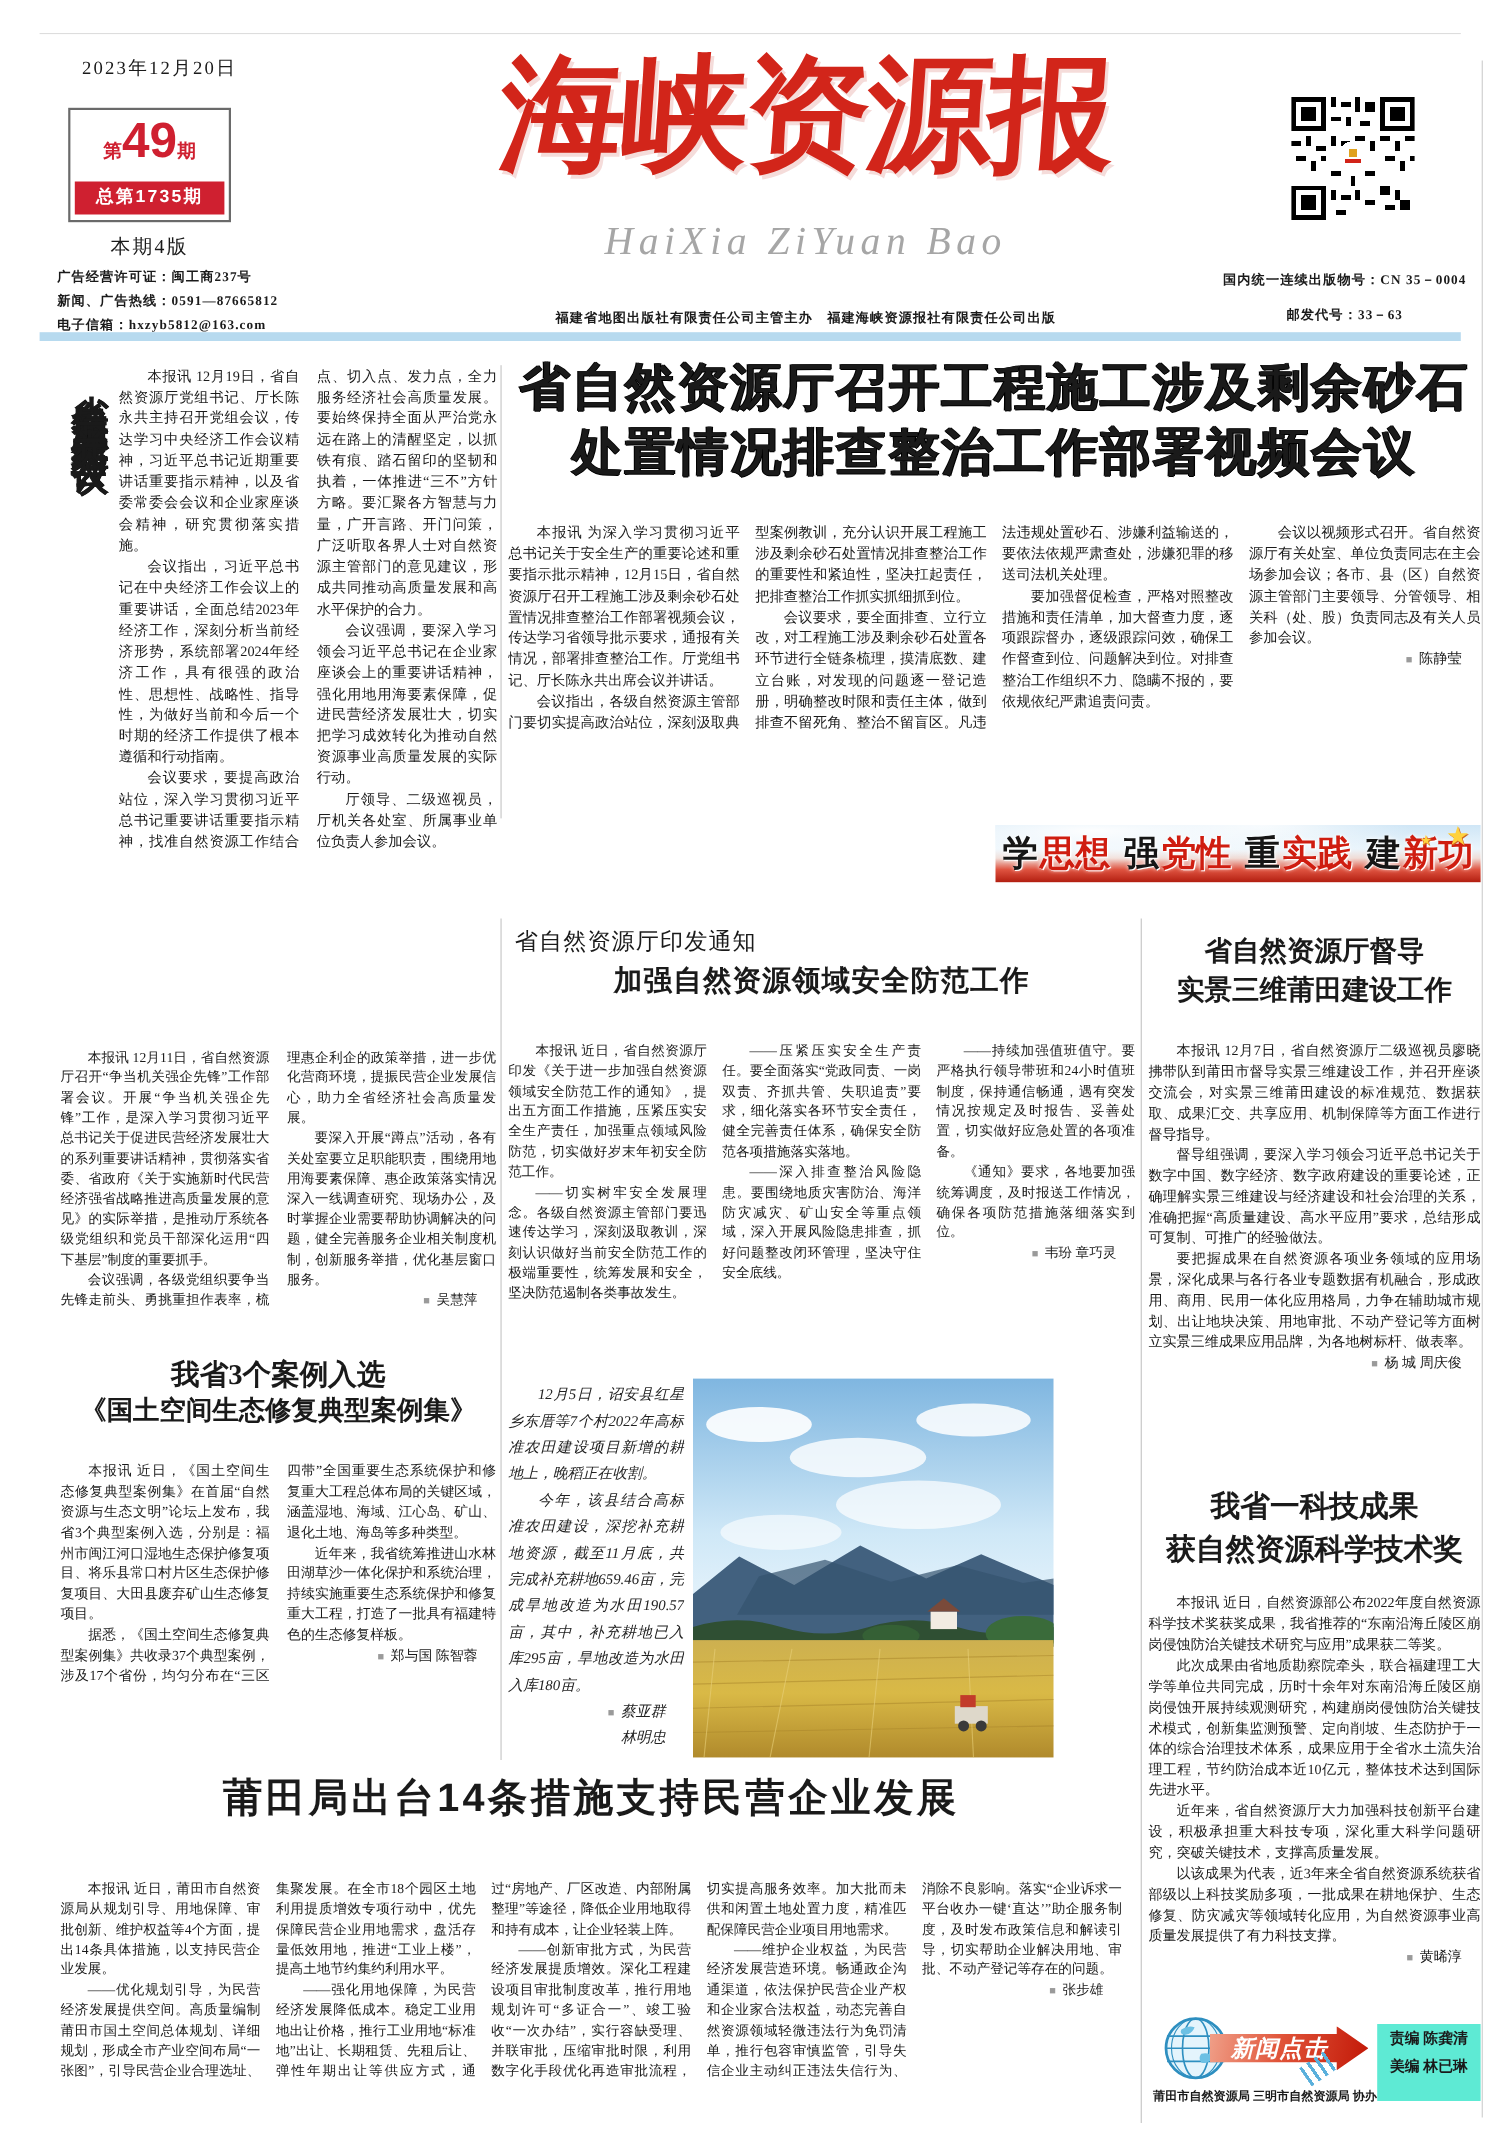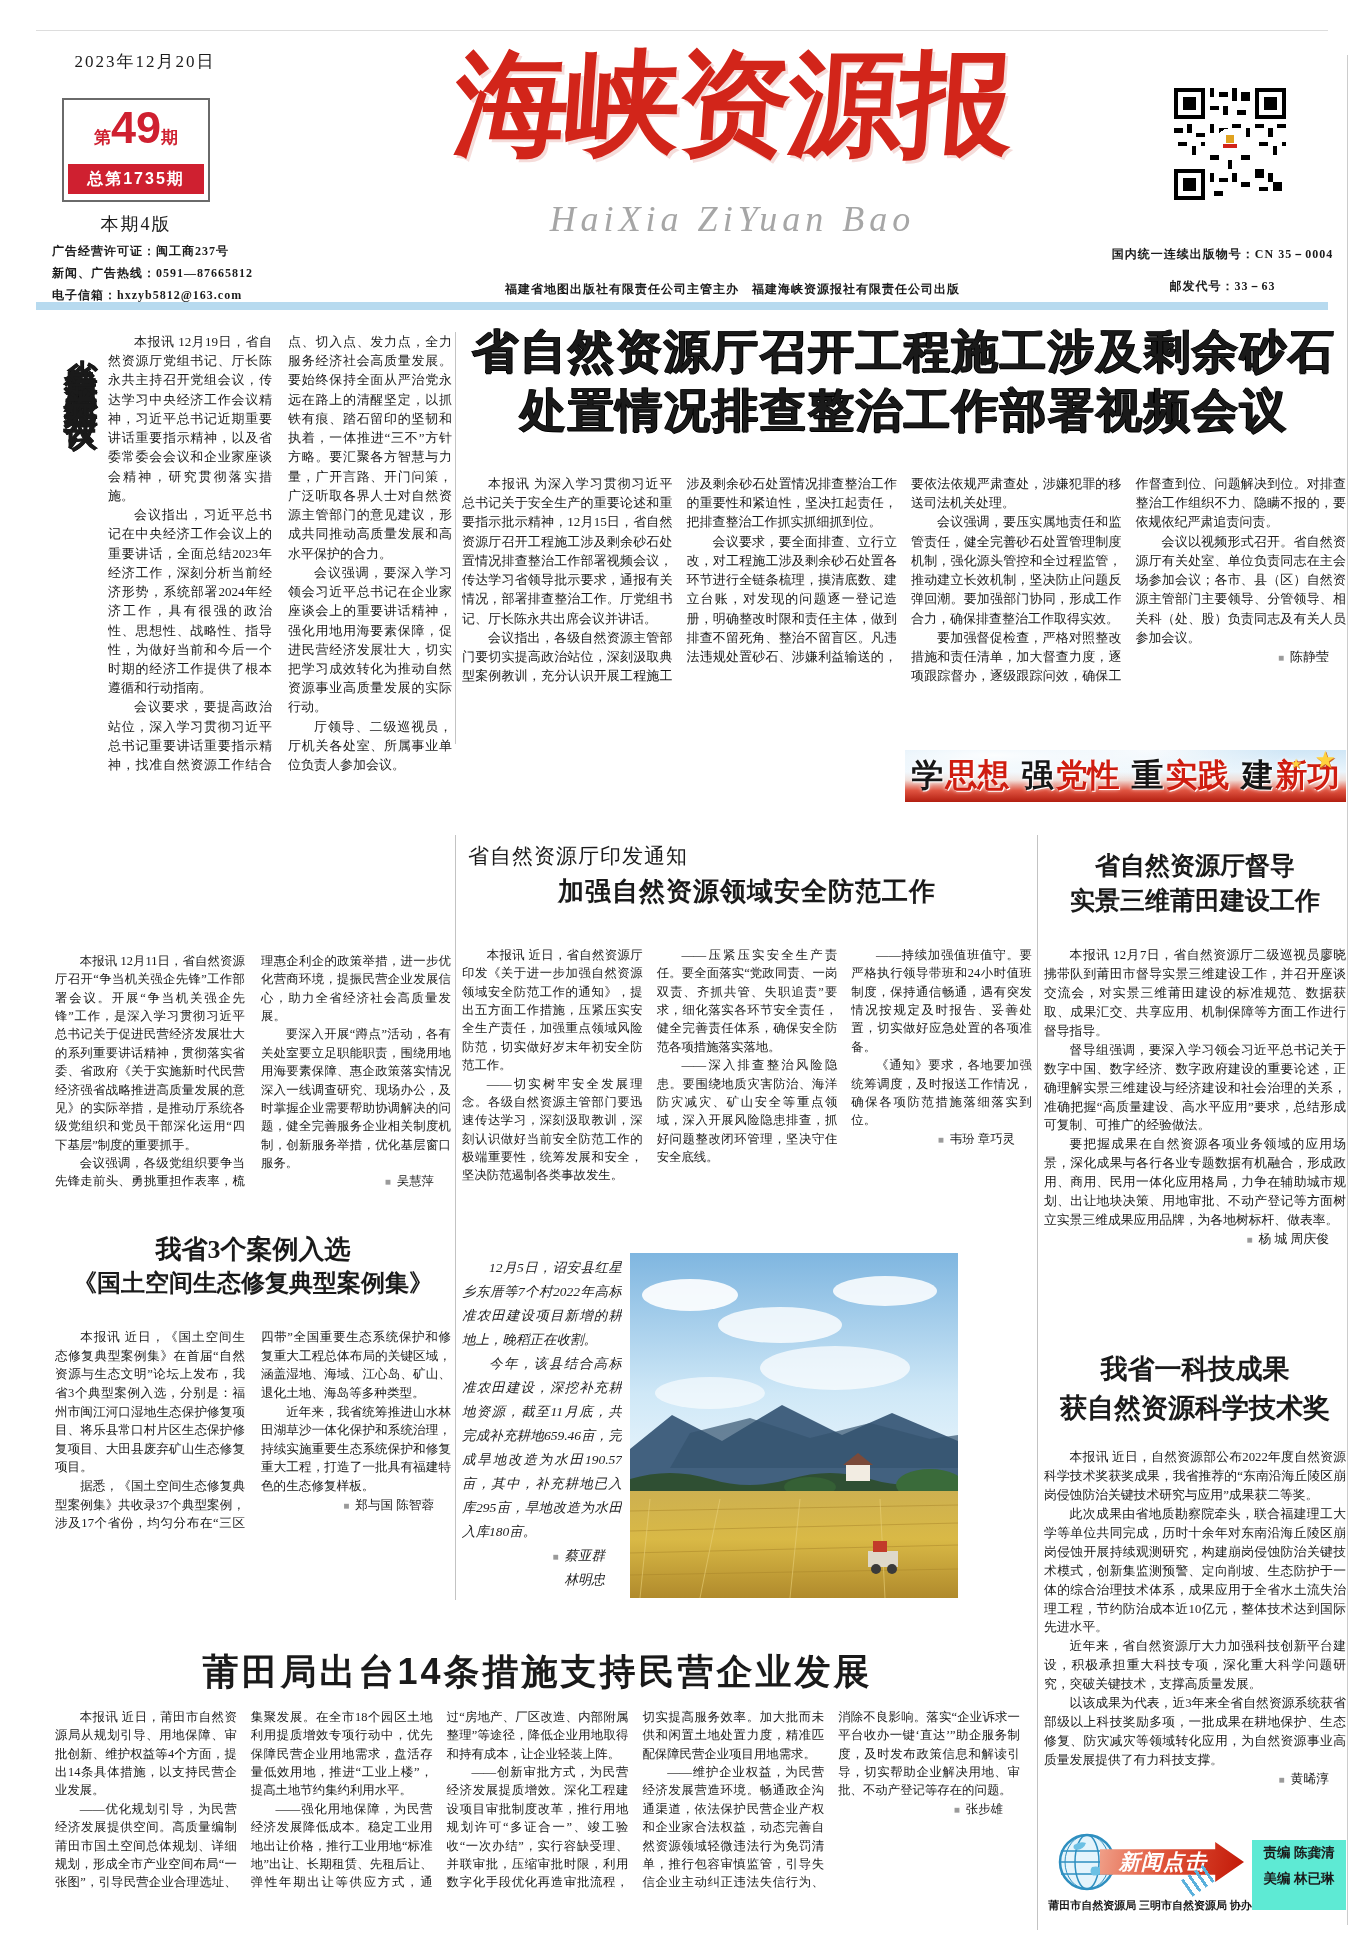--- a/index.html
+++ b/index.html
@@ -92,21 +92,21 @@
   .g-title .l2{font-size:27px;line-height:1.45;}
   .g-body{left:1044px;top:1448px;width:302px;height:392px;font-size:12.8px;}
 
   
   .caption{left:462px;top:1256px;width:160px;height:348px;font-size:13.5px;line-height:1.78;
            font-style:italic;color:#222;text-align:justify;overflow:hidden;}
   .caption p{margin:0;text-indent:2em;}
   .photo{left:630px;top:1253px;width:328px;height:345px;overflow:hidden;}
 
   
-  .h-title{left:55px;top:1648px;width:965px;text-align:center;
+  .h-title{left:55px;top:1610px;width:965px;text-align:center;
            font-family:"Liberation Sans","DejaVu Sans",sans-serif;font-weight:800;font-size:36px;letter-spacing:3px;}
   .h-body{left:55px;top:1708px;width:965px;height:224px;column-count:5;column-gap:14px;font-size:12.4px;}
 
   
   .news-click{left:1056px;top:1830px;width:188px;height:64px;}
   .nc-arrow{position:absolute;left:44px;top:12px;width:144px;height:40px;color:#fff;
             background:linear-gradient(100deg,#f0a089 0%,#e05338 45%,#c21807 100%);
             clip-path:polygon(0 18%,80% 18%,80% 0,100% 50%,80% 100%,80% 82%,0 82%);
             display:flex;align-items:center;justify-content:center;
             font-family:"Liberation Sans","DejaVu Sans",sans-serif;font-weight:900;font-style:italic;
@@ -219,21 +219,20 @@
   </div>
 
   <div class="abs b-title">
     <div>省自然资源厅召开工程施工涉及剩余砂石</div>
     <div>处置情况排查整治工作部署视频会议</div>
   </div>
   <div class="abs body-text b-body">
     <p>本报讯 为深入学习贯彻习近平总书记关于安全生产的重要论述和重要指示批示精神，12月15日，省自然资源厅召开工程施工涉及剩余砂石处置情况排查整治工作部署视频会议，传达学习省领导批示要求，通报有关情况，部署排查整治工作。厅党组书记、厅长陈永共出席会议并讲话。</p>
     <p>会议指出，各级自然资源主管部门要切实提高政治站位，深刻汲取典型案例教训，充分认识开展工程施工涉及剩余砂石处置情况排查整治工作的重要性和紧迫性，坚决扛起责任，把排查整治工作抓实抓细抓到位。</p>
     <p>会议要求，要全面排查、立行立改，对工程施工涉及剩余砂石处置各环节进行全链条梳理，摸清底数、建立台账，对发现的问题逐一登记造册，明确整改时限和责任主体，做到排查不留死角、整治不留盲区。凡违法违规处置砂石、涉嫌利益输送的，要依法依规严肃查处，涉嫌犯罪的移送司法机关处理。</p>
-    <p>会议强调，要压实属地责任和监管责任，健全完善砂石处置管理制度机制，强化源头管控和全过程监管，推动建立长效机制，坚决防止问题反弹回潮。要加强部门协同，形成工作合力，确保排查整治工作取得实效。</p>
     <p>要加强督促检查，严格对照整改措施和责任清单，加大督查力度，逐项跟踪督办，逐级跟踪问效，确保工作督查到位、问题解决到位。对排查整治工作组织不力、隐瞒不报的，要依规依纪严肃追责问责。</p>
     <p>会议以视频形式召开。省自然资源厅有关处室、单位负责同志在主会场参加会议；各市、县（区）自然资源主管部门主要领导、分管领导、相关科（处、股）负责同志及有关人员参加会议。</p>
     <p class="byline"><span class="marker">■</span><span>陈静莹</span></p>
   </div>
 
   <div class="abs banner">
     <span class="b">学</span>
       <span class="r">思想</span>
       <span class="b">强</span>
       <span class="r">党性</span>

